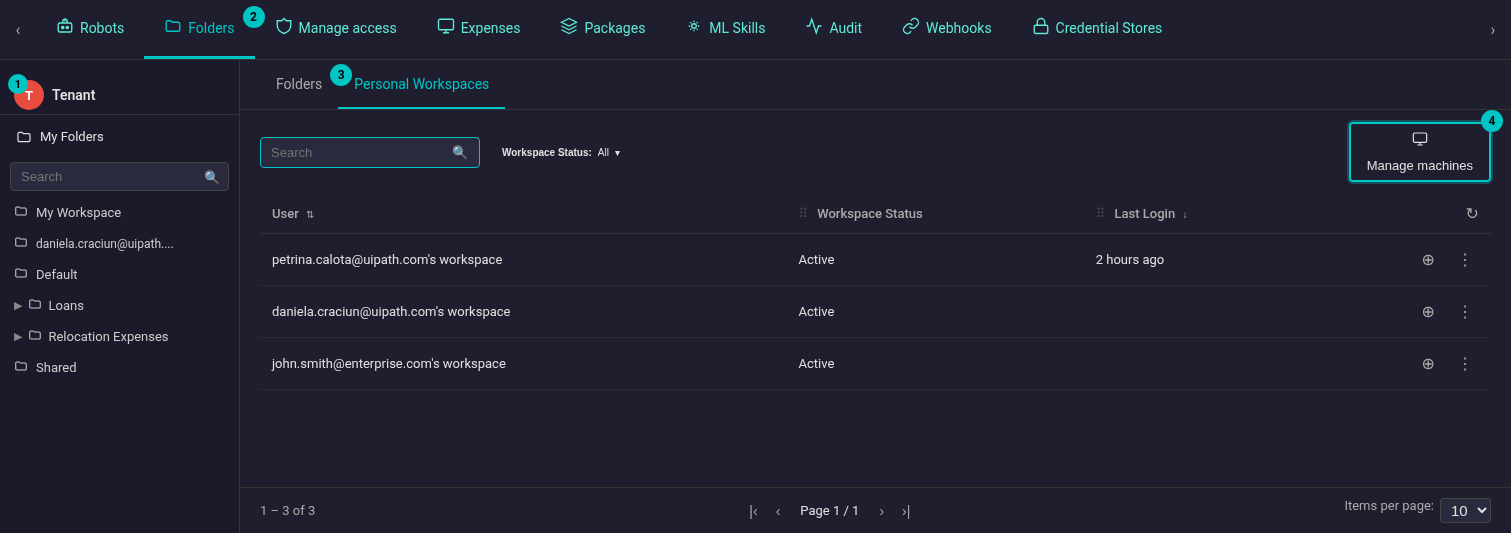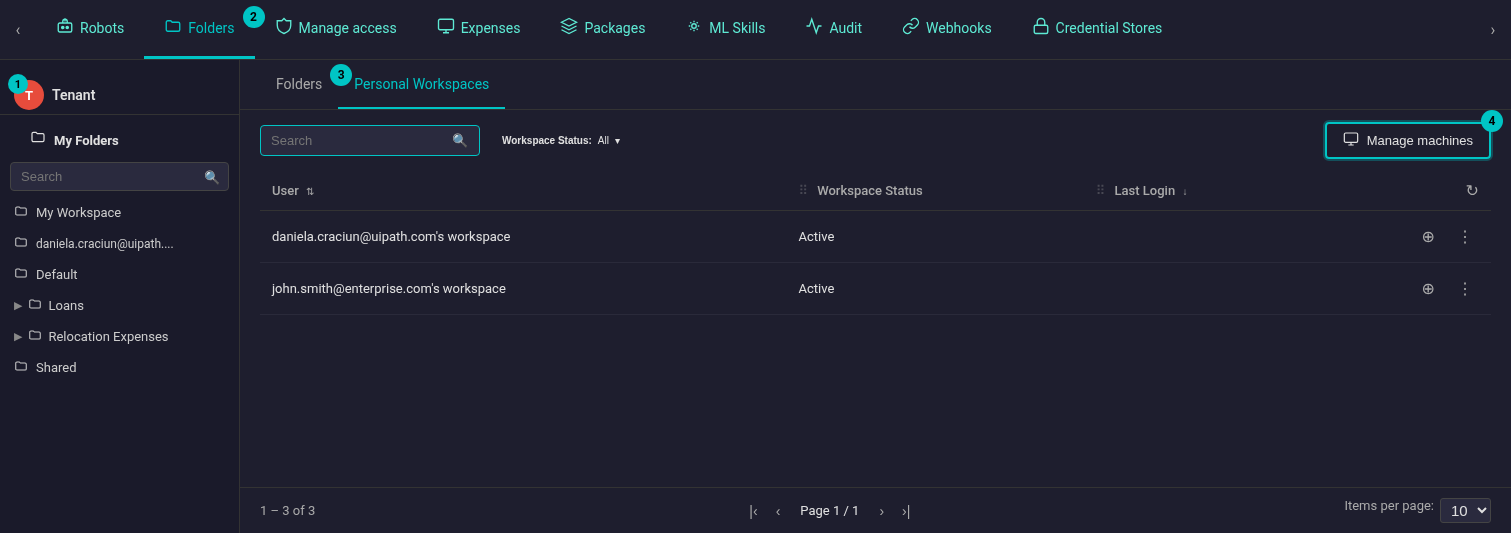--- a/index.html
+++ b/index.html
@@ -91,27 +91,26 @@
       width: 240px;
       background: #1a1a2a;
       border-right: 1px solid #333;
       display: flex;
       flex-direction: column;
       flex-shrink: 0;
       padding: 10px 0;
     }
     .sidebar-section-header {
       display: flex;
-      align-items: flex-end;
+      align-items: flex-start;
       gap: 8px;
-      padding: 8px 30px;
-      font-size: 13px;
-      color: #e0e0e0;
-      cursor: pointer;
-      font-weight: bold;
+      padding: 8px 16px;
+      font-size: 13px;
+      color: #e0e0e0;
+      cursor: pointer;
     }
     .sidebar-search {
       margin: 6px 10px;
     }
     .sidebar-search input {
       width: 100%;
       background: #2a2a3e;
       border: 1px solid #444;
       border-radius: 4px;
       padding: 6px 30px 6px 10px;
@@ -252,20 +251,21 @@
       align-items: center;
       gap: 8px;
       background: transparent;
       border: 2px solid #00c5c5;
       border-radius: 4px;
       color: #e0e0e0;
       font-size: 13px;
       padding: 7px 16px;
       cursor: pointer;
       position: relative;
+      flex-direction: column;
     }
     .manage-machines-btn::before {
       content: '';
       position: absolute;
       inset: -4px;
       border: 2px solid #00c5c5;
       border-radius: 6px;
       opacity: 0.3;
     }
     .badge-4 {
@@ -658,20 +658,31 @@
               <span>Last Login</span>
               <span class="sort-icon">↓</span>
             </th>
             <th style="text-align:right;">
               <button class="reload-btn">↻</button>
             </th>
           </tr>
         </thead>
         <tbody>
           <tr>
+            <td>petrina.calota@uipath.com's workspace</td>
+            <td>Active</td>
+            <td>2 hours ago</td>
+            <td>
+              <div class="row-actions">
+                <button class="row-action-btn">⊕</button>
+                <button class="row-action-btn">⋮</button>
+              </div>
+            </td>
+          </tr>
+          <tr>
             <td>daniela.craciun@uipath.com's workspace</td>
             <td>Active</td>
             <td></td>
             <td>
               <div class="row-actions">
                 <button class="row-action-btn">⊕</button>
                 <button class="row-action-btn">⋮</button>
               </div>
             </td>
           </tr>

